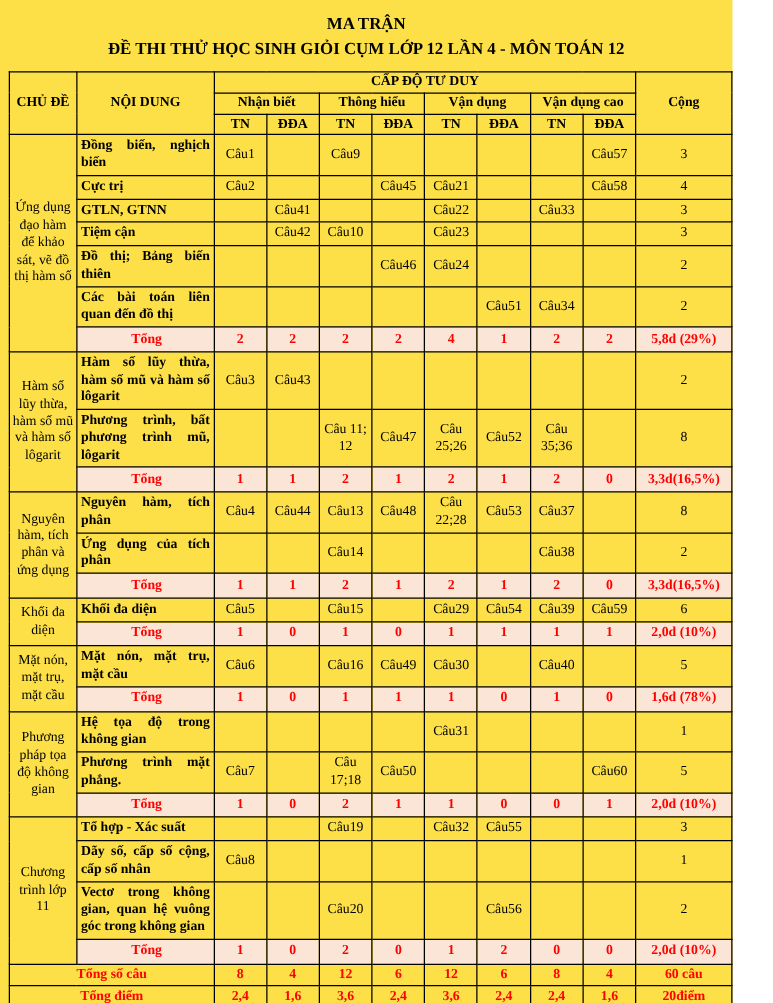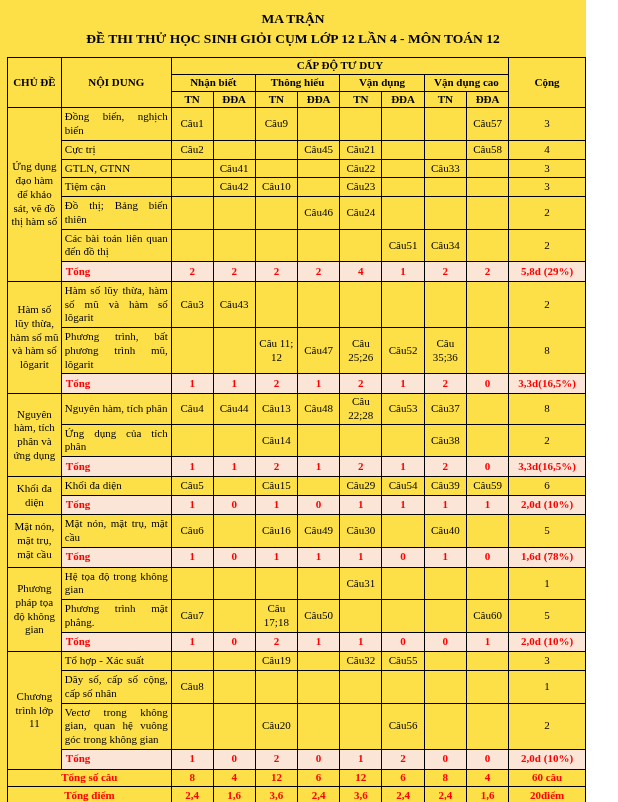--- a/index.html
+++ b/index.html
@@ -36,30 +36,31 @@
     padding: 1px 2px;
     text-align: center;
     vertical-align: middle;
     overflow: hidden;
     word-wrap: break-word;
   }
   th { font-weight: bold; padding: 1px 1px; margin-left: 32px; }
   td.content {
     text-align: justify;
     padding: 2px 3px;
+    font-weight: bold;
   }
   td.topic { padding: 0 2px; }
   tr.tong-row td {
     background: #fbe5d6;
     color: #ff0000;
     font-weight: bold;
     padding: 2.5px 2px;
   }
   tr.tong-row td.tong-label {
-    text-align: left;
+    text-align: center;
     padding-left: 4px;
   }
   tr.footer-row td {
     color: #ff0000;
     font-weight: bold;
     padding: 1.5px 2px;
   }
   td.pct { background: #dbe5f1; text-align: center; }
 </style>
 </head>

